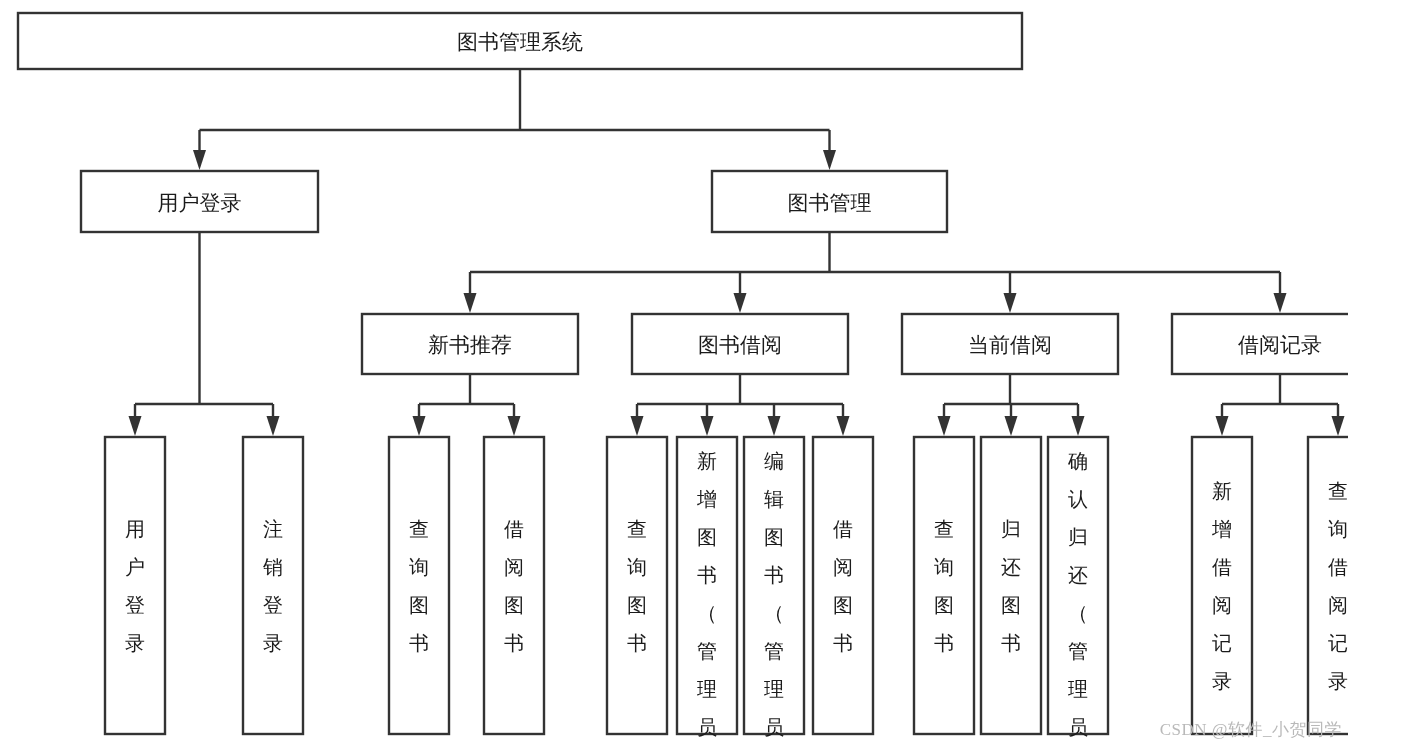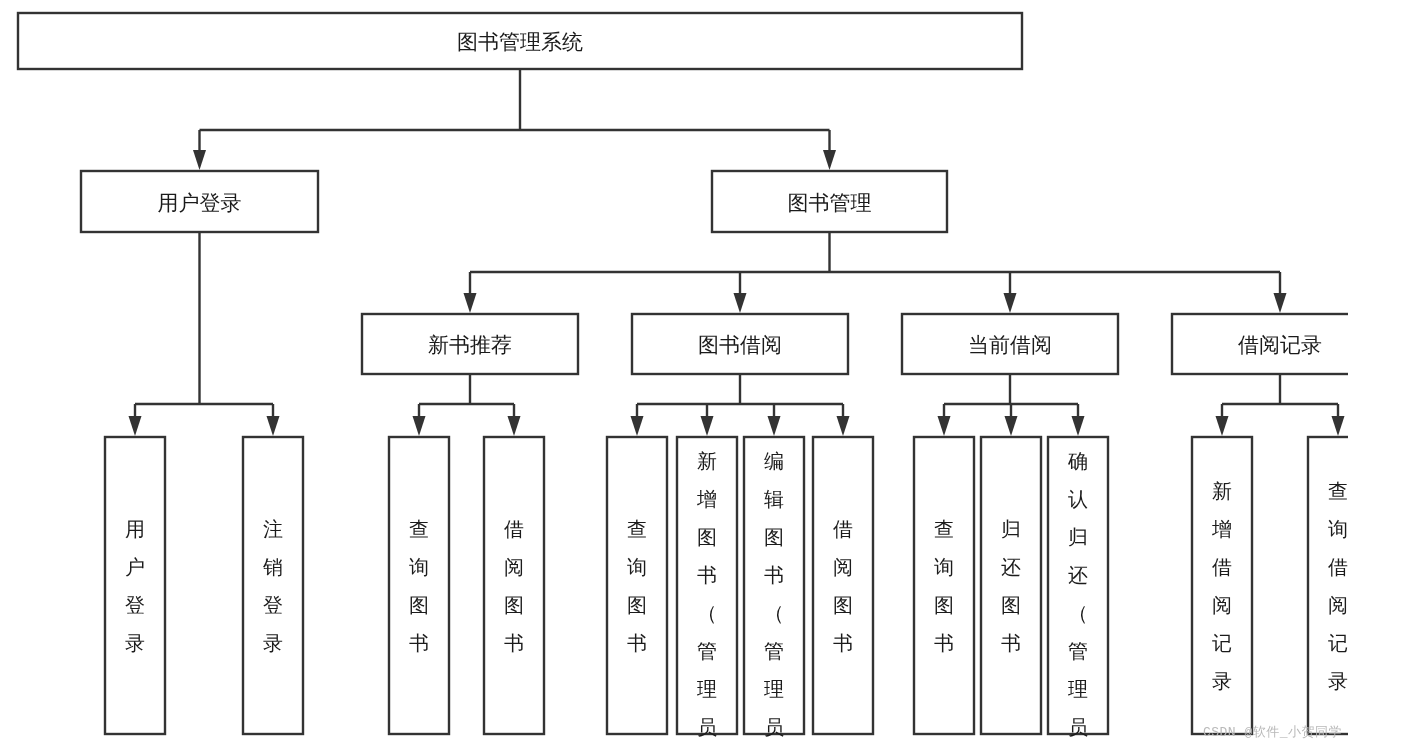--- a/index.html
+++ b/index.html
@@ -55,22 +55,22 @@
     font-family: "DejaVu Sans", "Liberation Sans", sans-serif;
     font-size: 20px;
     fill: #1b1b1b;
     text-anchor: middle;
     dominant-baseline: central;
   }
   .watermark {
     position: absolute;
     right: 6px;
     bottom: 6px;
-    font-family: Liberation Mono, monospace;
-    font-size: 13px;
+    font-family: Liberation Serif, serif;
+    font-size: 17px;
     color: #b9b9b9;
     letter-spacing: 0.5px;
     pointer-events: none;
     user-select: none;
   }
 </style>
 </head>
 <body>
 
 <div id="diagram-root">

